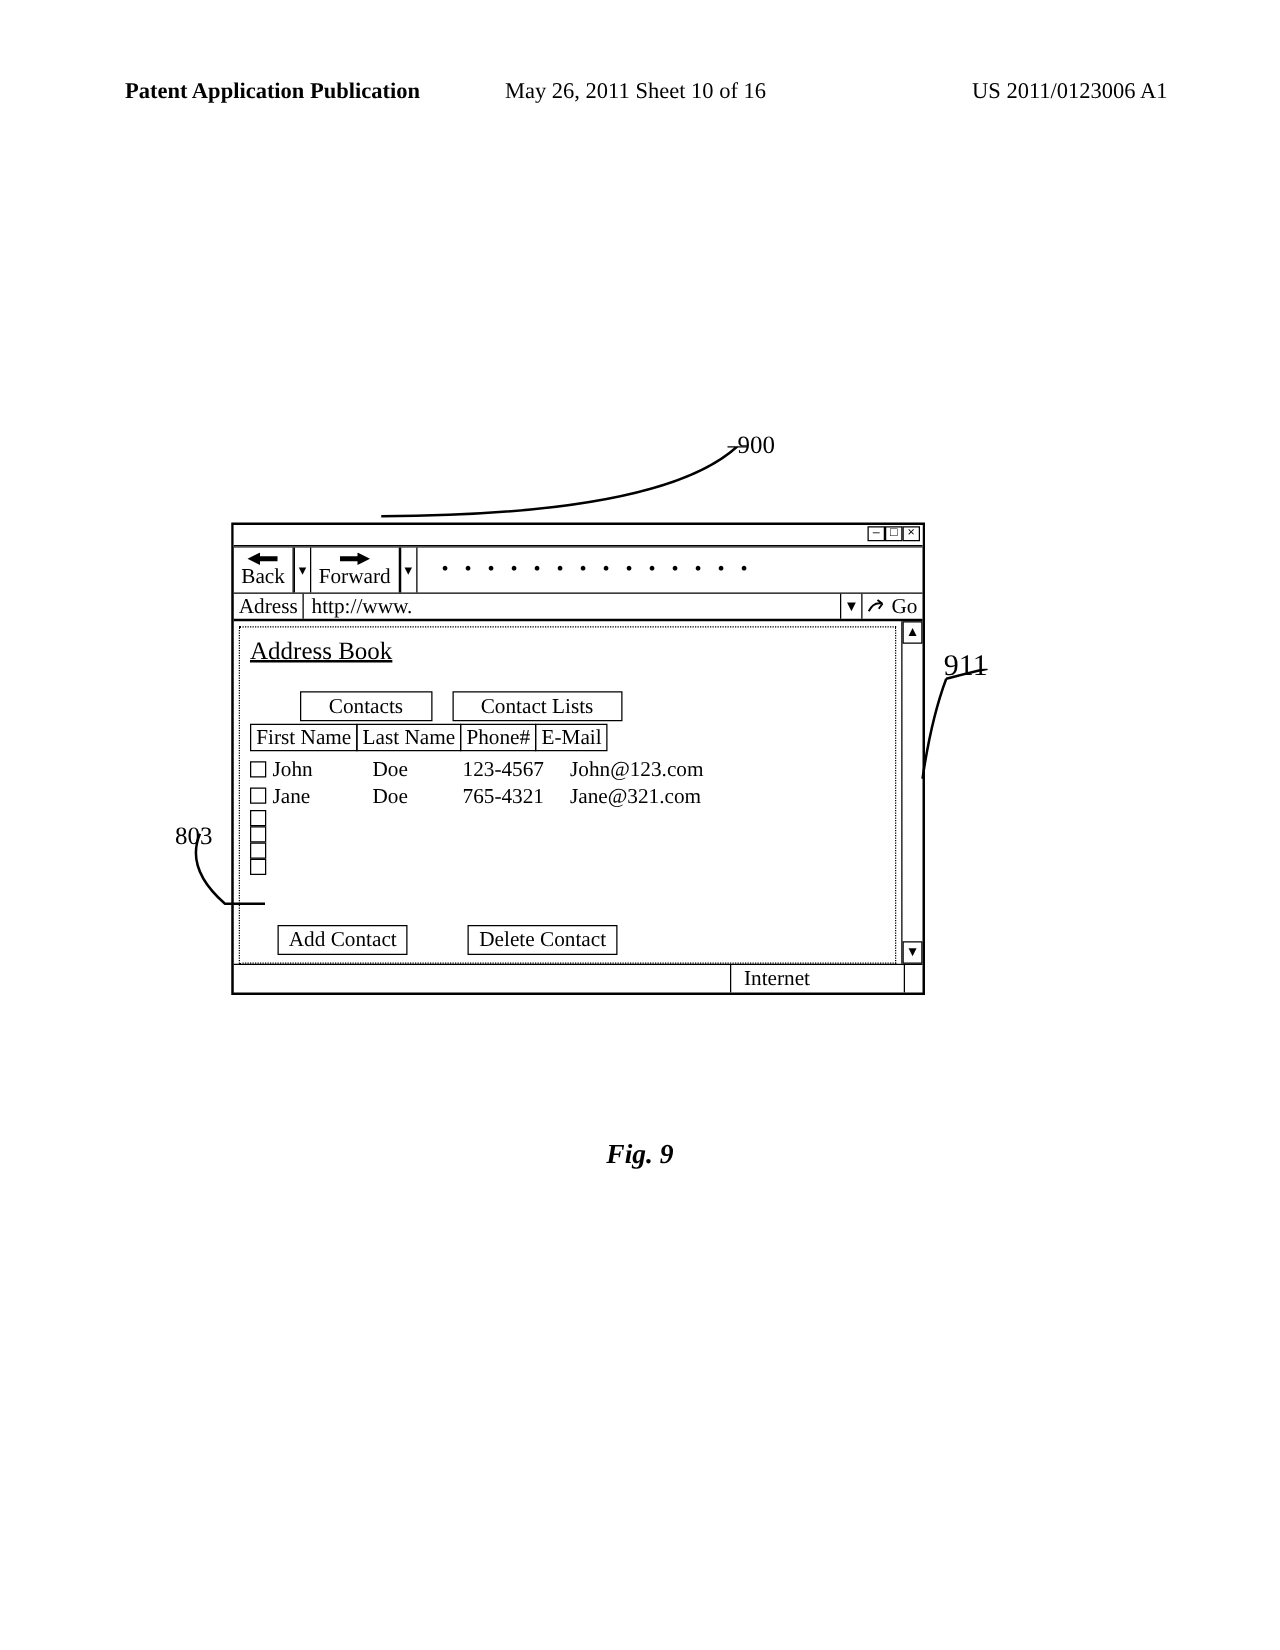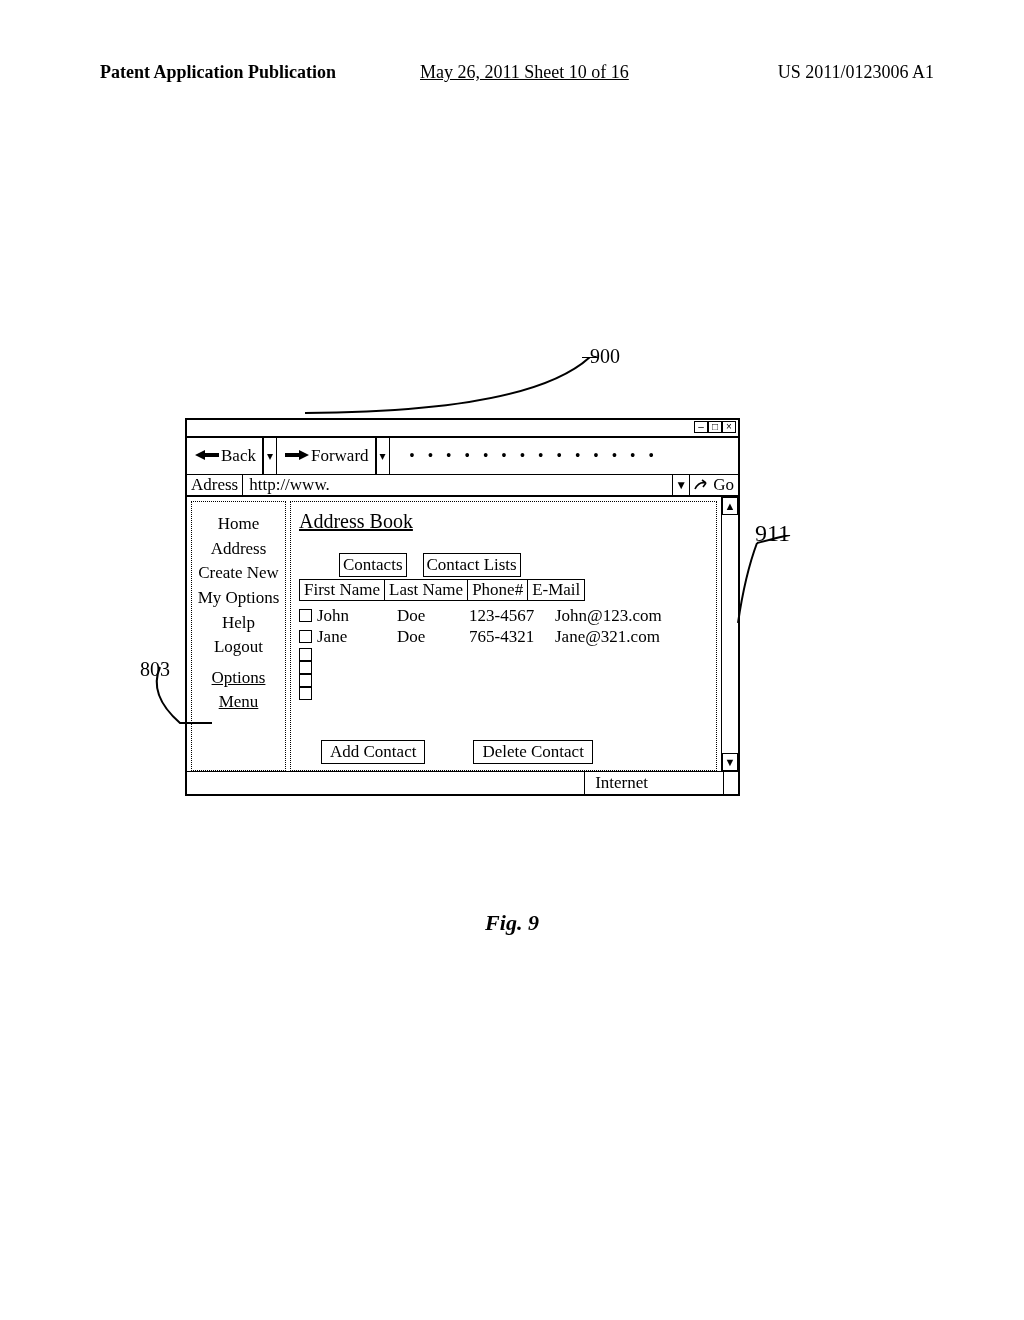--- a/index.html
+++ b/index.html
@@ -24,22 +24,21 @@
     right: 70px;
     font-size: 18px;
   }
   .header-left {
     position: absolute;
     left: 0;
     font-weight: bold;
   }
   .header-center {
     position: absolute;
-    left: 320px;
-    text-decoration: underline;
+    left: 304px;
   }
   .header-right {
     position: absolute;
     right: 0;
   }
 
   
   .ref-900 {
     position: absolute;
     top: 345px;
@@ -133,21 +132,21 @@
     display: flex;
     align-items: stretch;
     border-top: 1px solid #000;
     border-bottom: 1px solid #000;
     font-size: 17px;
   }
   .tb-btn {
     border-right: 1px solid #000;
     padding: 0 6px 2px 6px;
     display: flex;
-    flex-direction: row;
+    flex-direction: column;
     align-items: center;
     justify-content: center;
     gap: 0;
     line-height: 1;
     min-height: 34px;
   }
   .tb-label-row {
     display: flex;
     align-items: center;
     gap: 2px;
@@ -240,21 +239,21 @@
     font-size: 20px;
   }
   .tab-row {
     display: flex;
     gap: 16px;
     margin-left: 40px;
     margin-bottom: 2px;
   }
   .tab {
     border: 1px solid #000;
-    padding: 1px 3px;
+    padding: 1px 22px;
     font-family: Liberation Serif, serif;
   }
   .thead-row {
     display: flex;
     align-items: center;
   }
   .thead-cell {
     border: 1px solid #000;
     padding: 0 4px;
     margin-left: -1px;
@@ -405,32 +404,20 @@
             <path d="M1 10 Q5 2 12 4 M12 4 L8 1 M12 4 L9 8" fill="none" stroke="#000" stroke-width="1.6"></path>
           </svg>
       <span>Go</span>
     </div>
   </div>
 
   <div style="display:flex;">
     <div style="flex:1;">
       <div class="content-row">
 
-        <div class="dotted-panel side-panel">
-          <div class="side-item">Home</div>
-          <div class="side-item">Address</div>
-          <div class="side-item">Create New</div>
-          <div class="side-item">My Options</div>
-          <div class="side-item">Help</div>
-          <div class="side-item">Logout</div>
-          <div class="side-item side-options" style="margin-top:6px;">
-            <span>Options</span><br>
-            <span>Menu</span>
-          </div>
-        </div>
 
         <div class="dotted-panel main-panel">
           <div class="main-title">Address Book</div>
           <div class="tab-row">
             <div class="tab">Contacts</div>
             <div class="tab">Contact Lists</div>
           </div>
           <div class="thead-row">
             <div class="thead-cell">First Name</div>
             <div class="thead-cell">Last Name</div>

